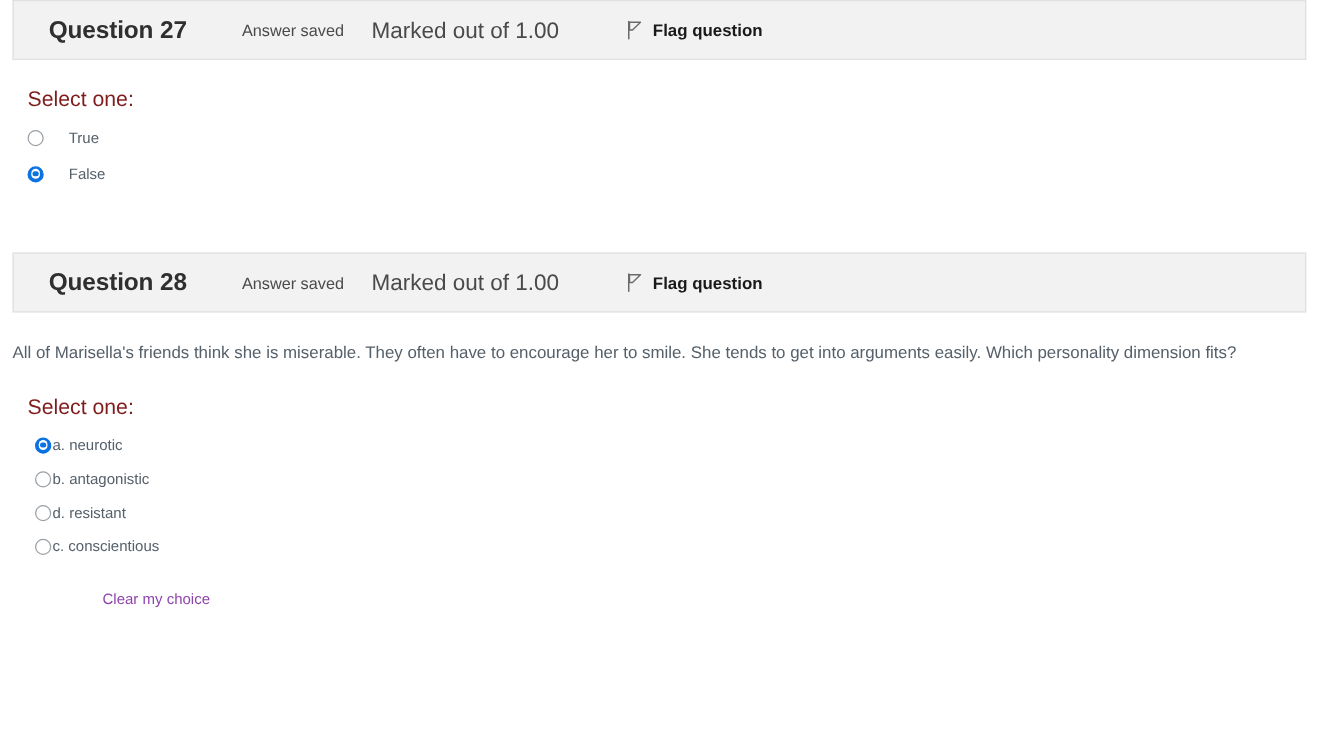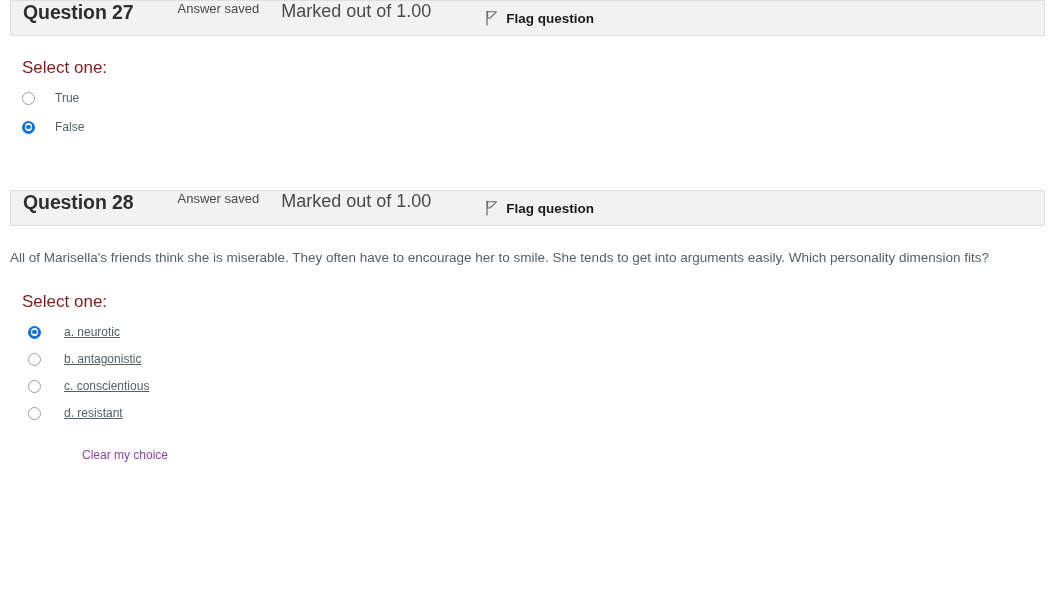--- a/index.html
+++ b/index.html
@@ -23,23 +23,25 @@
 
   
   .question-block {
     position: relative;
   }
 
   .question-header {
     margin: 0 10px 0 10px;
     background: #f2f2f2;
     border: 1px solid #e0e0e0;
-    height: 36px;
+    height: 48px;
     display: flex;
+    align-items: center;
     box-sizing: border-box;
+    padding-left: 16px;
   }
 
   .q-number {
     font-size: 19.5px;
     font-weight: bold;
     color: #2f2f2f;
     margin-left: 12px;
     letter-spacing: -0.1px;
     white-space: nowrap;
   }
@@ -172,21 +174,21 @@
   }
 
   .option-label {
     font-size: 12px;
     color: #55606a;
     margin-left: 0;
     cursor: pointer;
     white-space: nowrap;
   }
   .option-row.truefalse .option-label { margin-left: 20px; }
-  .option-row.multi .option-label { margin-left: 23px; text-decoration: underline; }
+  .option-row.multi .option-label { margin-left: 1px; }
 
   .clear-choice {
     display: inline-block;
     margin-top: 15px;
     margin-left: 72px;
     font-size: 12px;
     color: #8e44ad;
     text-decoration: none;
     cursor: pointer;
   }
@@ -263,26 +265,26 @@
           <span class="option-label">a. neurotic</span>
         </div>
 
         <div class="option-row multi">
           <span class="radio"></span>
           <span class="option-label">b. antagonistic</span>
         </div>
 
         <div class="option-row multi">
           <span class="radio"></span>
+          <span class="option-label">d. resistant</span>
+        </div>
+
+        <div class="option-row multi">
+          <span class="radio"></span>
           <span class="option-label">c. conscientious</span>
         </div>
 
-        <div class="option-row multi">
-          <span class="radio"></span>
-          <span class="option-label">d. resistant</span>
-        </div>
-
         <a class="clear-choice">Clear my choice</a>
       </div>
     </div>
   </div>
 
 </div>
 
 </body></html>

